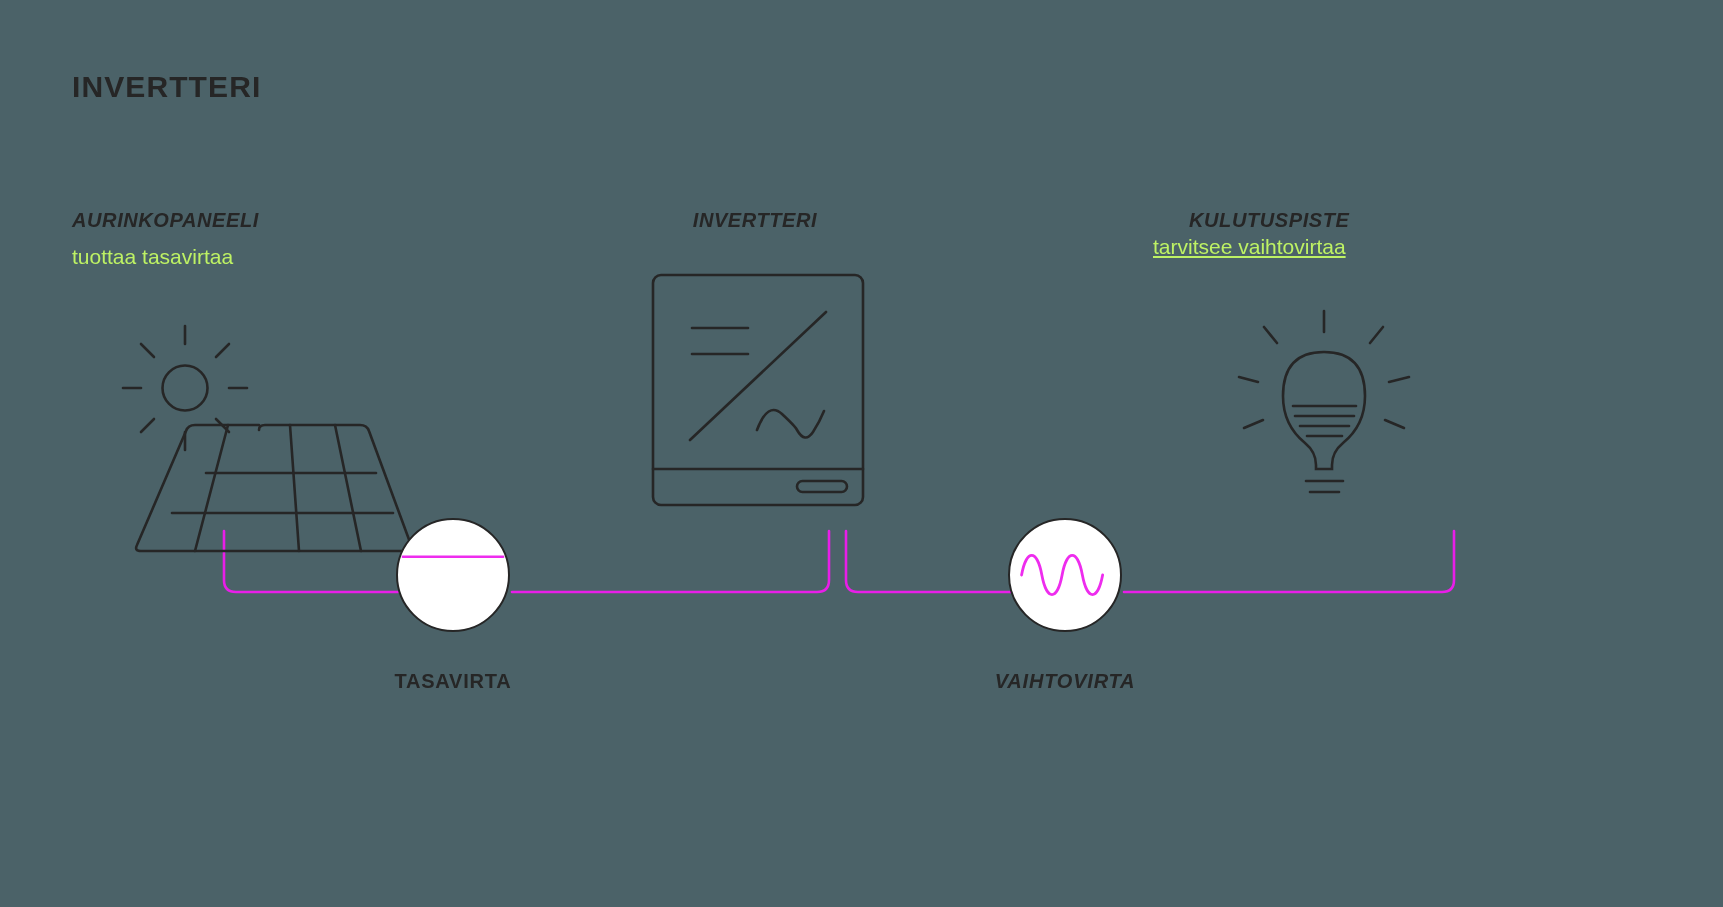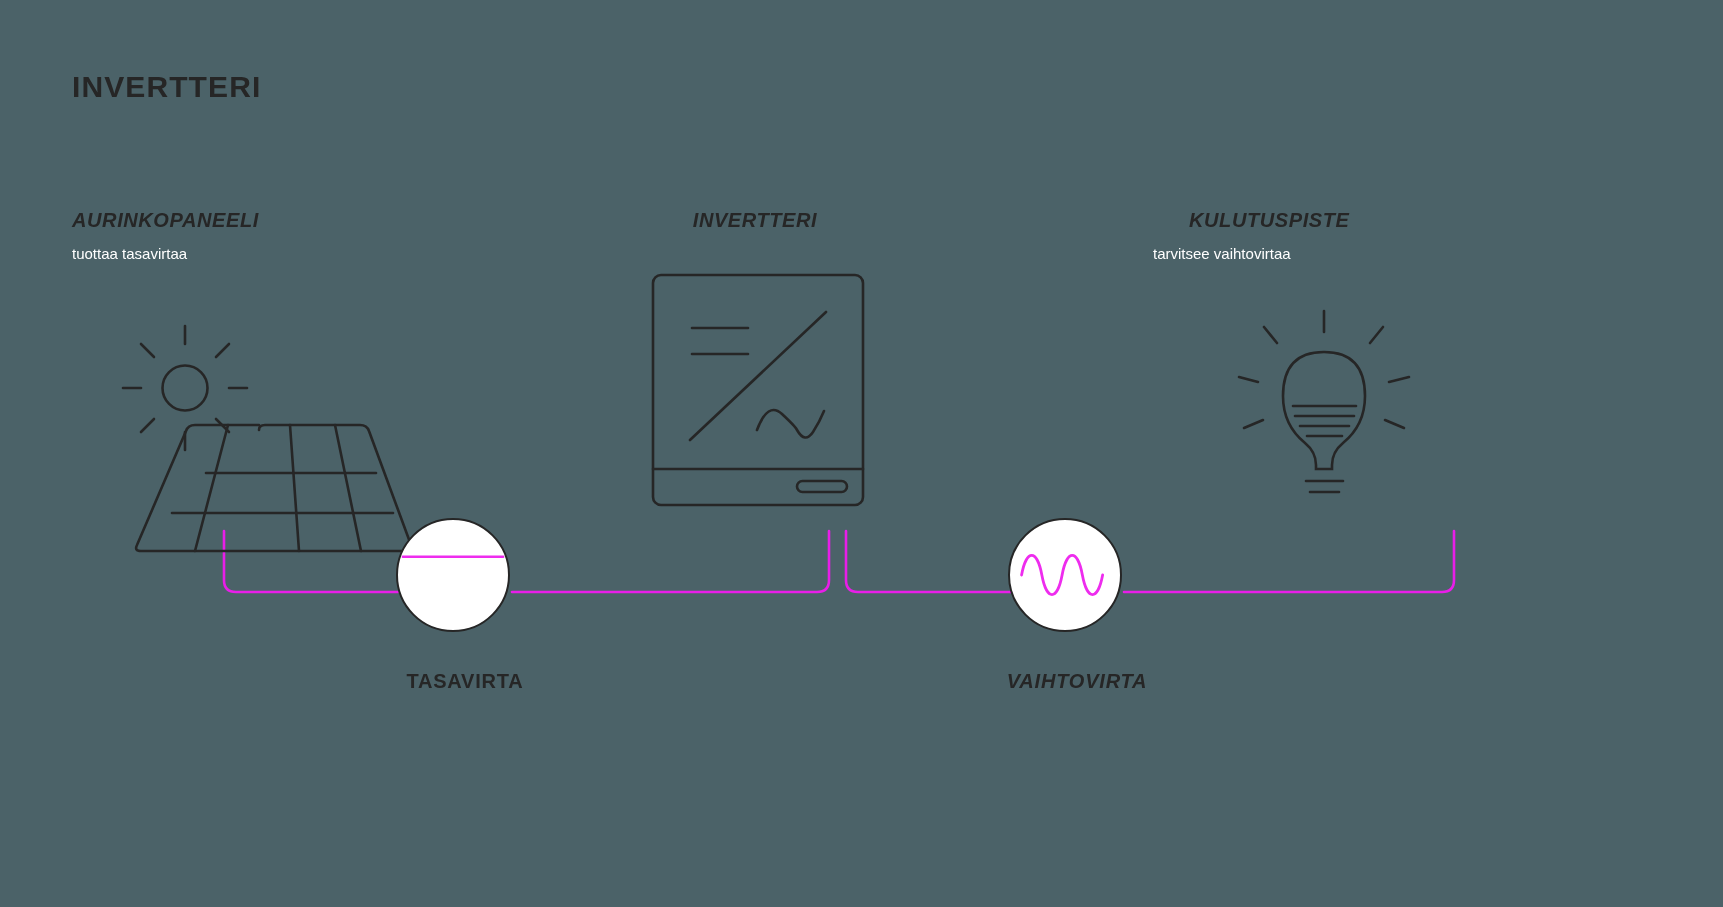--- a/index.html
+++ b/index.html
@@ -34,30 +34,30 @@
     position: absolute;
     font-size: 20px;
     font-weight: bold;
     letter-spacing: 0.6px;
     color: #262626;
     white-space: nowrap;
     font-style: italic;
   }
   .col-sub {
     position: absolute;
-    font-size: 15px;
+    font-size: 21px;
     font-weight: normal;
-    color: #ffffff;
+    color: #bef264;
     white-space: nowrap;
   }
   .col-left-head  { left: 72px;  top: 209px; }
   .col-left-sub   { left: 72px;  top: 245px; }
   .col-mid-head   { left: 755px; top: 209px; transform: translateX(-50%); }
   .col-right-head { left: 1153px; top: 209px; margin-left: 36px; }
-  .col-right-sub  { left: 1153px; top: 245px; }
+  .col-right-sub  { left: 1153px; top: 235px; text-decoration: underline; }
 
   
   .art { position: absolute; left: 0; top: 0; }
 
   
   .node-circle {
     position: absolute;
     width: 114px;
     height: 114px;
     border-radius: 50%;
@@ -72,21 +72,20 @@
   .circle-ac { left: 1008px; top: 518px; }
 
   .node-label {
     position: absolute;
     font-size: 20px;
     font-weight: bold;
     letter-spacing: 0.8px;
     color: #262626;
     white-space: nowrap;
     transform: translateX(-50%);
-    margin-left: 12px;
   }
   .label-dc { left: 453px; top: 670px; }
   .label-ac { left: 1065px; top: 670px; font-style: italic; }
 </style>
 </head>
 <body>
 
 <div class="canvas">
 
   <div class="page-title">INVERTTERI</div>

